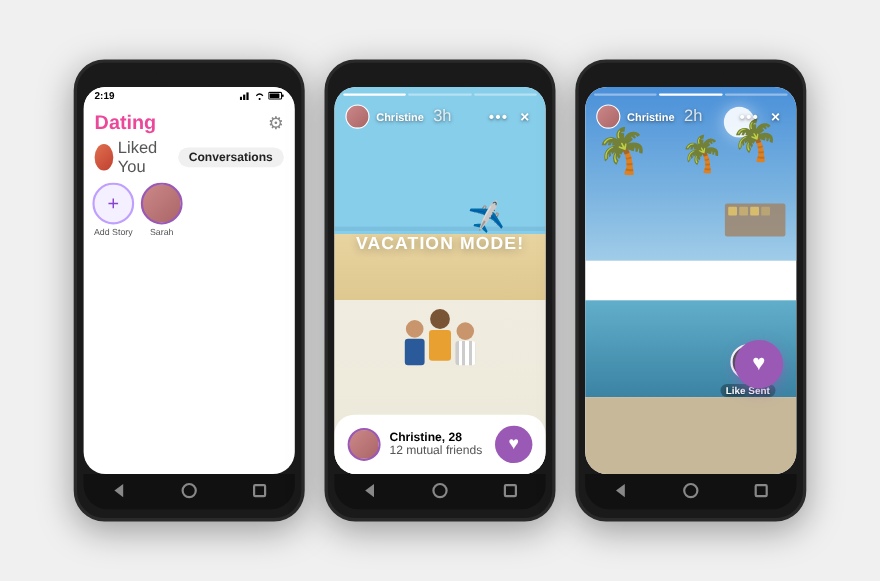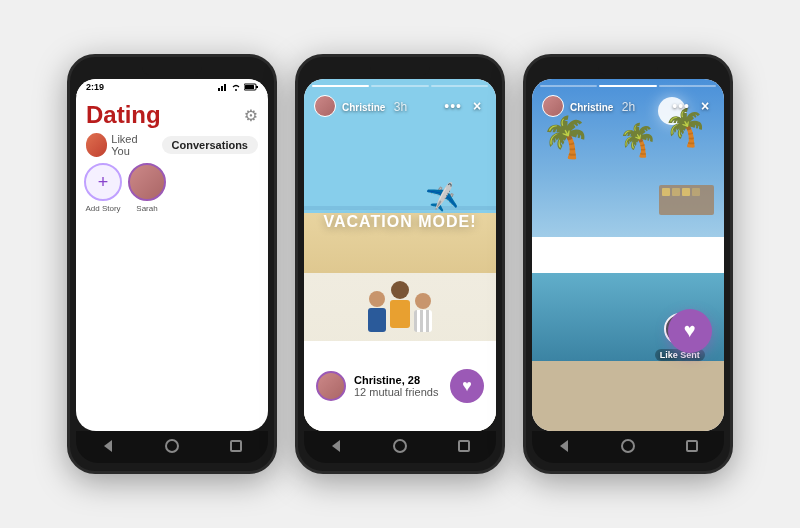--- a/index.html
+++ b/index.html
@@ -72,23 +72,23 @@
     }
 
     .dating-header {
       padding: 6px 10px 4px;
       display: flex;
       justify-content: space-between;
       align-items: center;
     }
 
     .dating-title {
-      font-size: 24px;
+      font-size: 18px;
       font-weight: 700;
-      color: #b91c1c;
+      color: #ec4899;
     }
 
     .tabs-row {
       display: flex;
       gap: 8px;
       padding: 0 10px 6px;
       align-items: center;
     }
 
     .tab-liked {
@@ -240,21 +240,21 @@
     }
 
     .story-username {
       font-size: 10px;
       color: white;
       font-weight: 600;
       text-shadow: 0 1px 3px rgba(0,0,0,0.5);
     }
 
     .story-time {
-      font-size: 12px;
+      font-size: 15px;
       color: rgba(255,255,255,0.8);
       text-shadow: 0 1px 3px rgba(0,0,0,0.5);
       text-align: center;
     }
 
     .story-actions {
       display: flex;
       gap: 6px;
       align-items: center;
     }
@@ -300,24 +300,25 @@
       z-index: 5;
       transform: rotate(-15deg);
     }
 
     .story-bottom-card {
       position: absolute;
       bottom: 0;
       left: 0;
       right: 0;
       background: white;
-      padding: 28px 12px;
+      padding: 10px 12px;
       display: flex;
       align-items: center;
       justify-content: space-between;
+      border-radius: 18px;
     }
 
     .story-bottom-user {
       display: flex;
       align-items: center;
       gap: 8px;
     }
 
     .story-bottom-avatar {
       width: 30px;
@@ -424,21 +425,21 @@
       </div>
 
       <div class="dating-header">
         <span class="dating-title">Dating</span>
         <span style="font-size:16px; color:#888; cursor:pointer;">⚙</span>
       </div>
 
       <div class="tabs-row">
         <div class="tab-liked">
           <div class="avatar-small" style="background: linear-gradient(135deg, #e07050, #c04030);"></div>
-          <span style="font-size:11px;color:#555;">Liked You</span>
+          <span style="font-size:15px;color:#555;">Liked You</span>
         </div>
         <div class="tab-conversations">
           <span>Conversations</span>
         </div>
       </div>
 
       <div class="stories-row">
 
         <div class="story-item">
           <div class="story-circle add-story">

